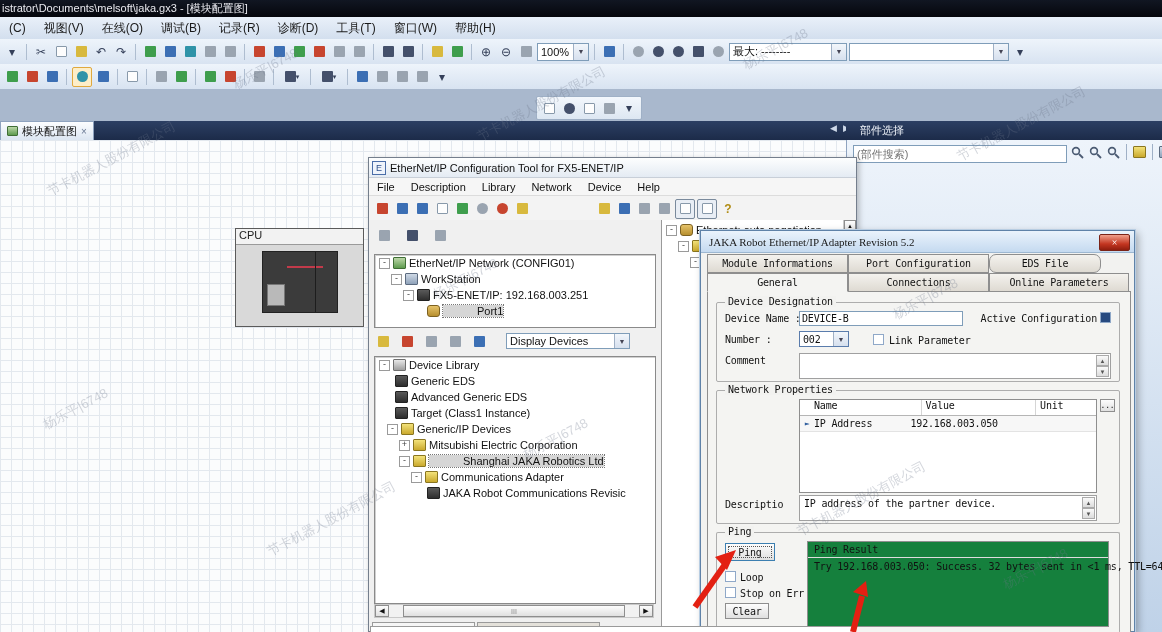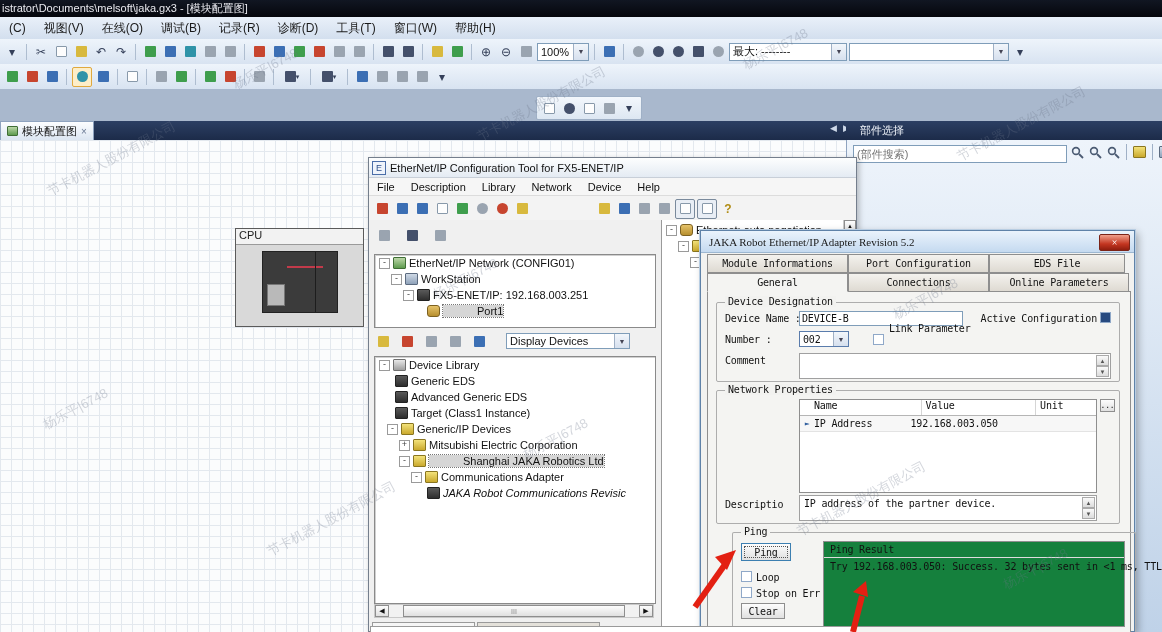--- a/index.html
+++ b/index.html
@@ -515,21 +515,21 @@
         <div class="tree-row" style="padding-left:24px;">
           <span class="exp">-</span>
             <i class="ti ti-dev"></i>
           <span class="sel">Shanghai JAKA Robotics Ltd</span>
         </div>
         <div class="tree-row" style="padding-left:36px;">
           <span class="exp">-</span>
             <i class="ti ti-dev"></i>
           <span>Communications Adapter</span>
         </div>
-        <div class="tree-row" style="padding-left:52px;font-style:italic;">
+        <div class="tree-row" style="padding-left:52px;">
           <i class="ti ti-mod"></i>
           <span style="white-space:nowrap;">JAKA Robot Communications Revisic</span>
         </div>
       </div>
 
       <div style="position:absolute;left:5px;top:384px;width:280px;height:14px;background:#f2f2f2;border:1px solid #c9c9c9;display:flex;align-items:stretch;box-sizing:border-box;">
         <span class="btn" style="width:14px;font-size:7px;">◀</span>
         <span class="btn" style="flex:1;margin:0 14px;font-size:7px;color:#888;">III</span>
         <span class="btn" style="width:14px;font-size:7px;">▶</span>
       </div>
@@ -574,21 +574,21 @@
       <span>JAKA Robot Ethernet/IP Adapter Revision 5.2</span>
       <span id="dlg-close">×</span>
     </div>
 
     <div class="dtab mono" style="left:6px;top:23px;width:141px;">
         <span>Module Informations</span>
       </div>
     <div class="dtab mono" style="left:147px;top:23px;width:141px;">
         <span>Port Configuration</span>
       </div>
-    <div class="dtab mono" style="left:288px;top:23px;width:136px;">
+    <div class="dtab mono" style="left:288px;top:23px;width:112px;border-radius:7px;">
         <span>EDS File</span>
       </div>
     <div class="dtab mono active" style="left:6px;top:42px;width:141px;">
         <span>General</span>
       </div>
     <div class="dtab mono" style="left:147px;top:42px;width:141px;">
         <span>Connections</span>
       </div>
     <div class="dtab mono" style="left:288px;top:42px;width:140px;">
         <span>Online Parameters</span>
@@ -601,21 +601,21 @@
         <span class="mono" style="position:absolute;left:8px;top:10px;">Device Name :</span>
         <input class="mono" style="position: absolute; left: 82px; top: 8px; width: 158px; height: 13px; border: 1px solid rgb(127, 157, 185); padding: 0px 2px;" value="DEVICE-B">
         <span class="mono" style="position:absolute;right:22px;top:10px;">Active Configuration</span>
         <span class="cb checked" style="position:absolute;right:8px;top:9px;"></span>
         <span class="mono" style="position:absolute;left:8px;top:31px;">Number :</span>
         <div class="combo" style="position:absolute;left:82px;top:28px;width:50px;height:16px;border-color:#5a7cac;">
           <span class="mono">002</span>
           <span class="dd">▼</span>
         </div>
         <span class="cb" style="position:absolute;left:156px;top:31px;"></span>
-        <span class="mono" style="position:absolute;left:172px;top:20px;">Link Parameter</span>
+        <span class="mono" style="position:absolute;left:172px;top:32px;">Link Parameter</span>
         <span class="mono" style="position:absolute;left:8px;top:52px;">Comment</span>
         <div style="position:absolute;left:82px;top:50px;right:8px;height:24px;background:#fff;border:1px solid #a0a0a0;">
           <span class="spin">
               <span>▲</span>
               <span>▼</span>
             </span>
         </div>
       </div>
 
       <div class="grp" style="left:8px;top:98px;width:402px;height:132px;">
@@ -637,21 +637,21 @@
         <span class="mono" style="position:absolute;left:8px;top:108px;">Descriptio</span>
         <div style="position:absolute;left:82px;top:104px;right:22px;height:24px;background:#fff;border:1px solid #a0a0a0;">
           <span class="mono" style="position:absolute;left:4px;top:2px;">IP address of the partner device.</span>
           <span class="spin">
               <span>▲</span>
               <span>▼</span>
             </span>
         </div>
       </div>
 
-      <div class="grp" style="left:24px;top:240px;width:402px;height:100px;border-bottom:none;">
+      <div class="grp" style="left:8px;top:240px;width:402px;height:100px;border-bottom:none;">
         <span class="grp-label mono">Ping</span>
         <div class="btn mono" style="position:absolute;left:8px;top:10px;width:50px;height:18px;border:1px solid #3c7fb1;outline:1px dotted #555;outline-offset:-4px;">
           <span>Ping</span>
         </div>
         <span class="cb" style="position:absolute;left:8px;top:38px;"></span>
         <span class="mono" style="position:absolute;left:23px;top:39px;">Loop</span>
         <span class="cb" style="position:absolute;left:8px;top:54px;"></span>
         <span class="mono" style="position:absolute;left:23px;top:55px;">Stop on Err</span>
         <div class="btn mono" style="position:absolute;left:8px;top:70px;width:44px;height:16px;">
           <span>Clear</span>

